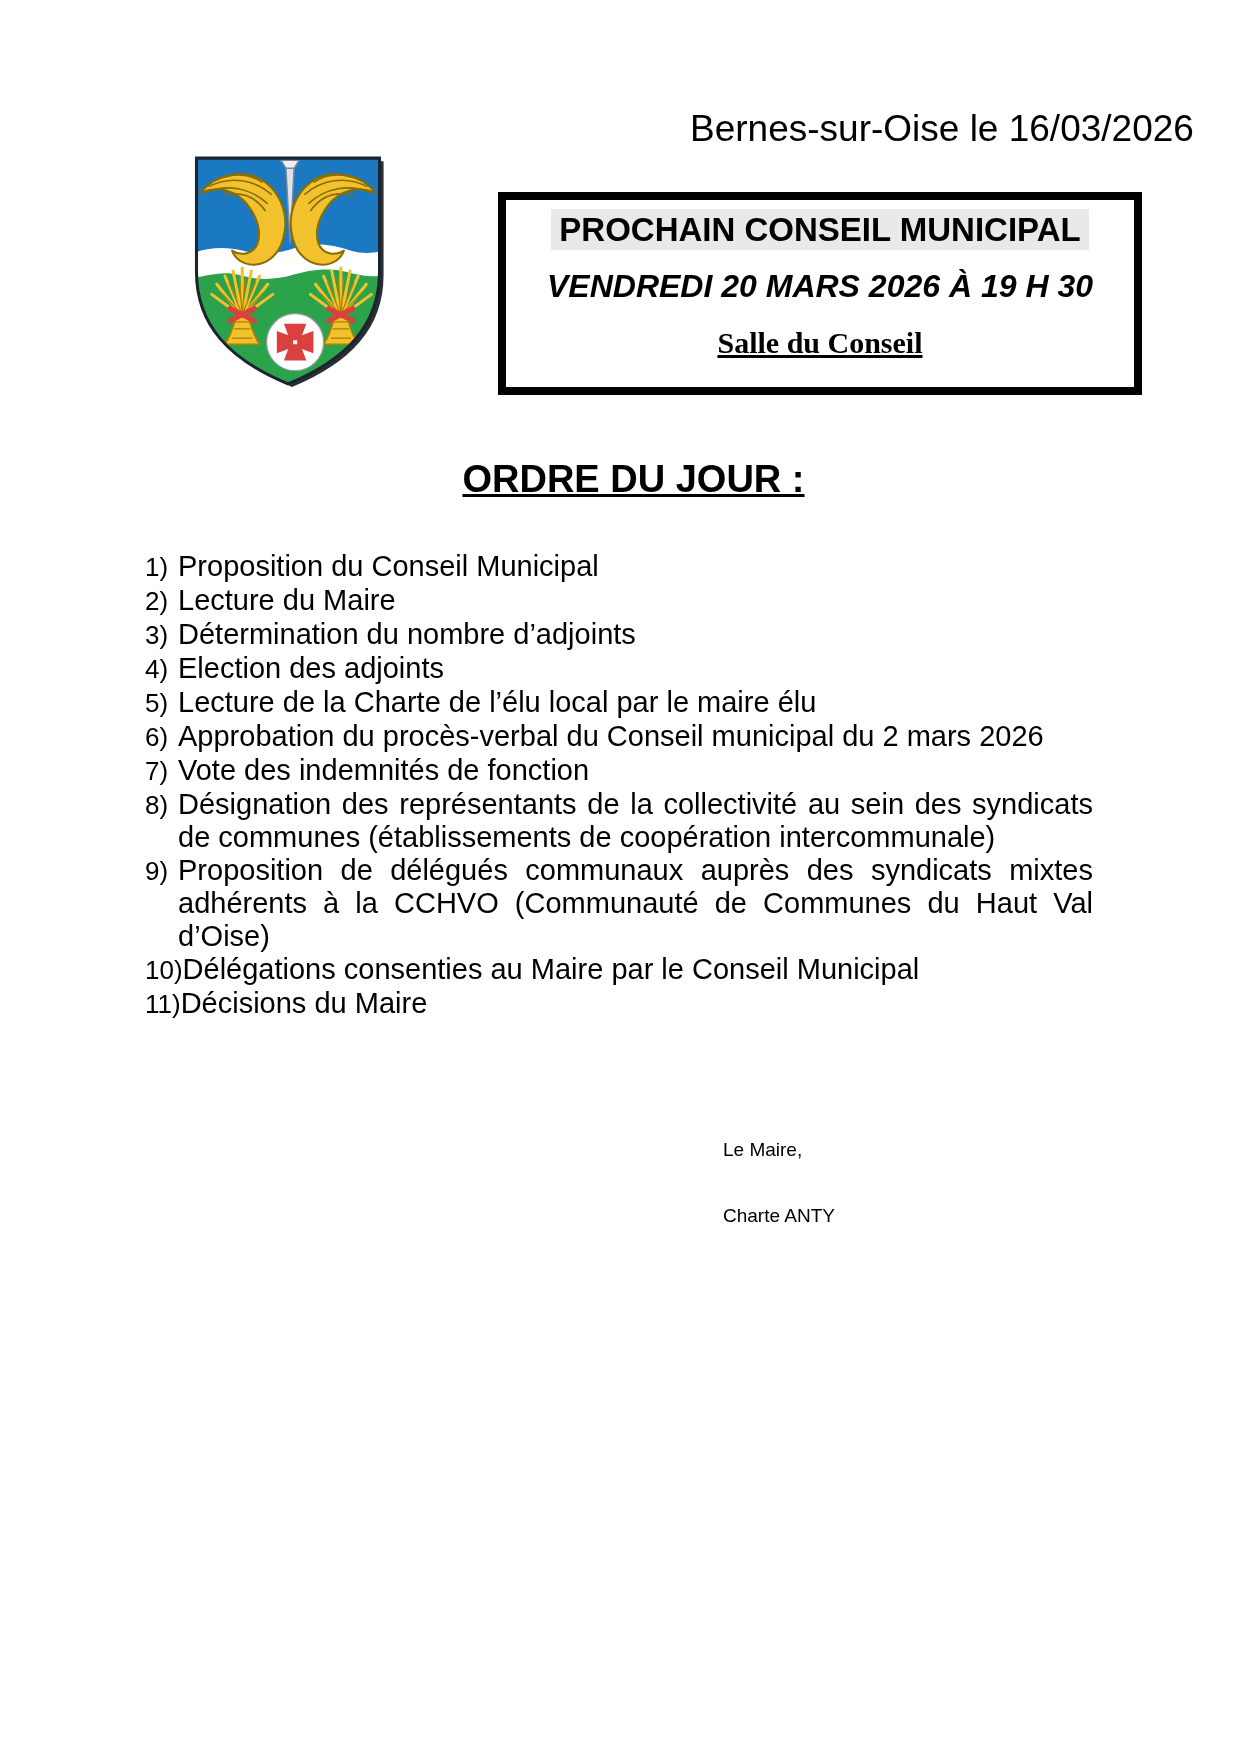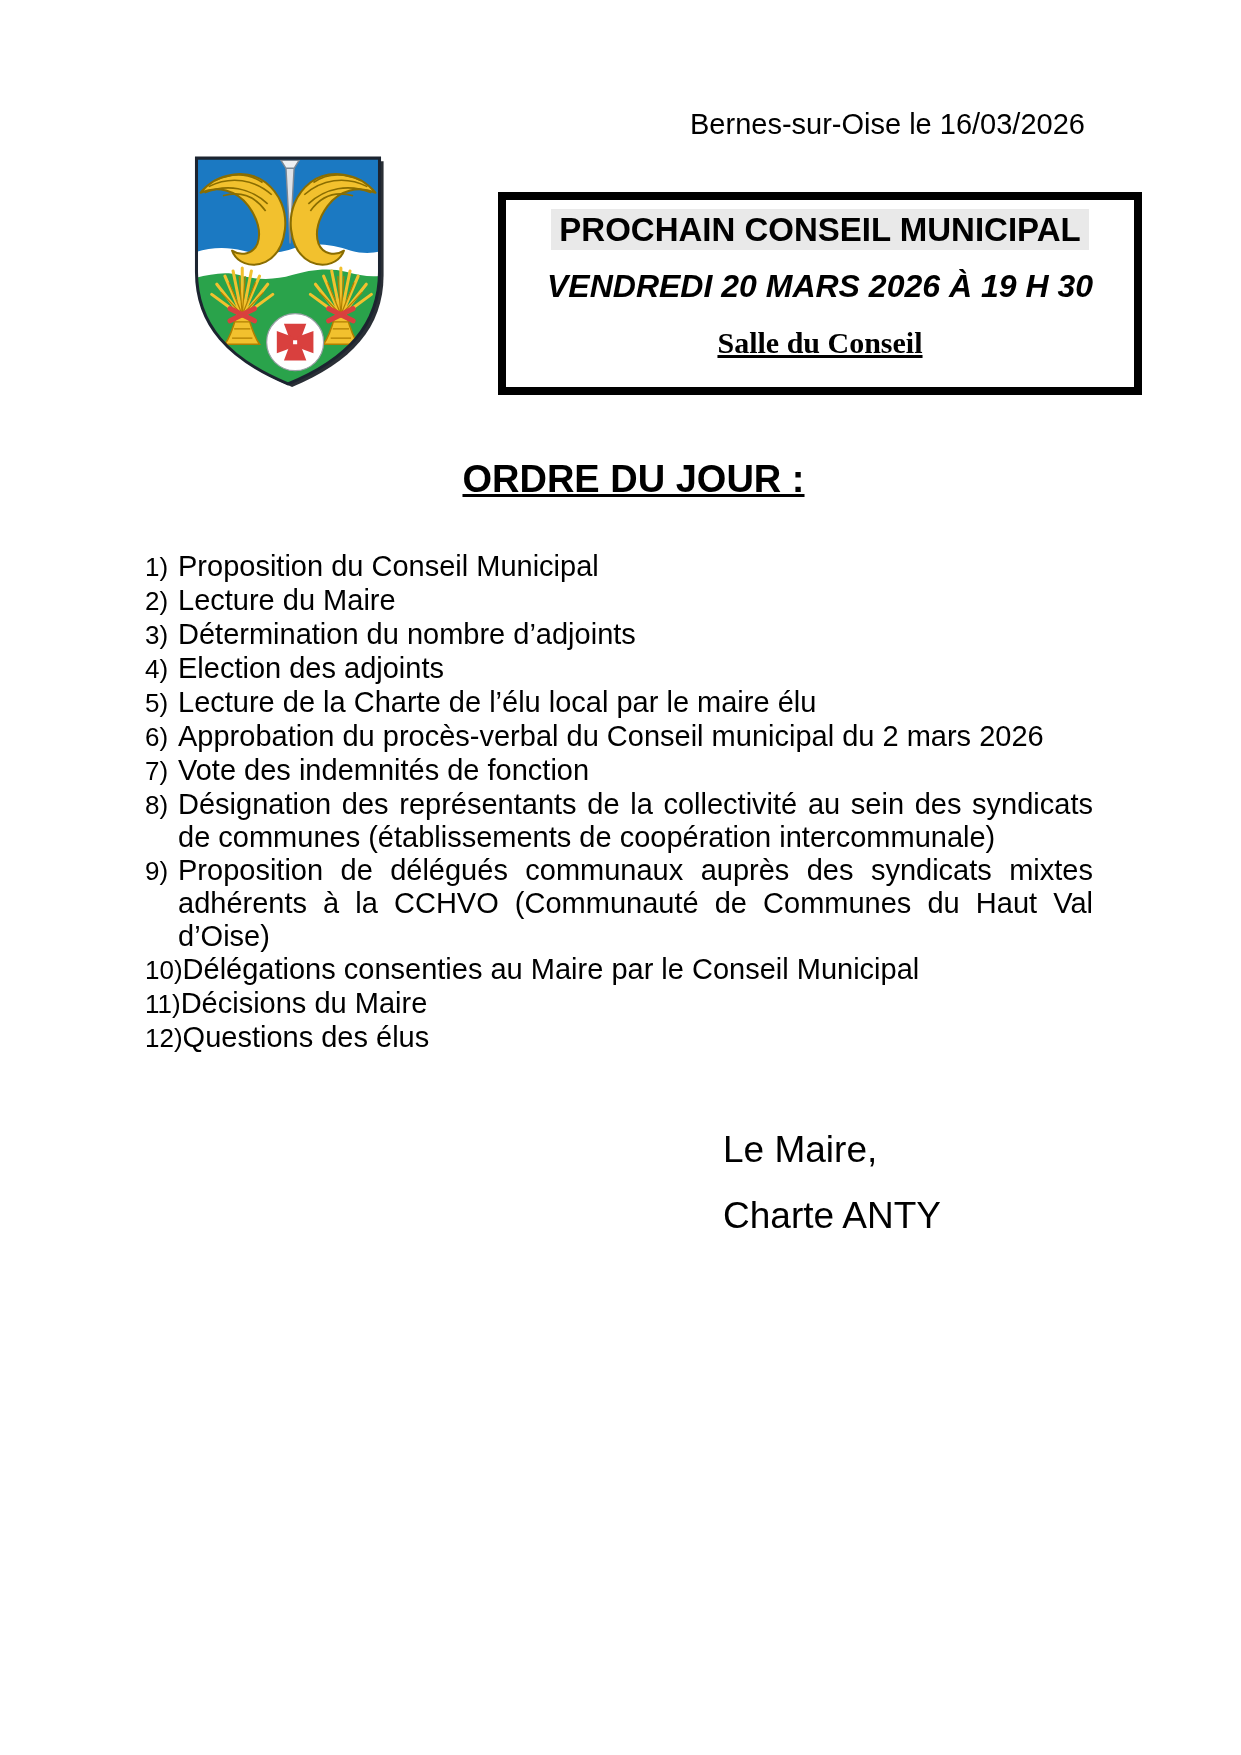--- a/index.html
+++ b/index.html
@@ -1,41 +1,41 @@
 <!DOCTYPE html>
 <html><head>
 <meta charset="utf-8">
 <style>
   html,body { margin:0; padding:0; background:#fff; }
   .page {
     position:relative; width:1241px; height:1755px; background:#ffffff;
     font-family:"Liberation Sans","DejaVu Sans",sans-serif; color:#000;
     overflow:hidden;
   }
-  .date-line { position:absolute; left:690px; top:108px; font-size:29px; white-space:nowrap; }
+  .date-line { position:absolute; left:690px; top:108px; font-size:37px; white-space:nowrap; }
   .coat { position:absolute; left:186px; top:150px; width:204px; height:242px; }
   .notice-box {
     position:absolute; left:498px; top:192px; width:644px; height:203px;
     border:8px solid #000000; box-sizing:border-box; text-align:center;
   }
   .notice-title { margin-top:9px; font-size:33px; font-weight:bold; line-height:42px; }
   .notice-title span { background:#e9e9e9; padding:2px 8px; }
   .notice-datetime { margin-top:17px; font-size:32px; font-weight:bold; font-style:italic; line-height:36px; }
   .notice-place { margin-top:21px; font-size:30px; font-weight:bold; line-height:36px;font-family:Liberation Serif, serif; }
   .notice-place span { text-decoration:underline; }
   .agenda-heading { position:absolute; left:13px; top:458px; width:1241px; text-align:center;
     font-size:38px; font-weight:bold; }
   .agenda-heading span { text-decoration:underline; }
   .agenda-list { position:absolute; left:145px; top:550px; width:948px; }
   .agenda-item { display:flex; align-items:baseline; font-size:29px; line-height:33px; }
   .agenda-item .num { font-size:26px; flex:0 0 auto; white-space:pre; }
   .agenda-item .num.w1 { width:33px; }
   .agenda-item .txt { flex:1 1 auto; }
   .agenda-item .txt.justify { text-align:justify; }
-  .signature { position:absolute; left:723px; top:1135px; font-size:37px; line-height:30px; }
+  .signature { position:absolute; left:723px; top:1135px; font-size:19px; line-height:30px; }
   .sig-name { margin-top:36px; }
 </style>
 </head>
 <body>
 
 <div class="page">
 
   <div class="date-line">Bernes-sur-Oise le 16/03/2026</div>
 
   <svg class="coat" viewBox="0 0 200 238" xmlns="http://www.w3.org/2000/svg">
@@ -141,24 +141,20 @@
       <div class="txt justify">Proposition de délégués communaux auprès des syndicats mixtes adhérents à la CCHVO (Communauté de Communes du Haut Val d’Oise)</div>
     </div>
       <div class="agenda-item" style="">
       <span class="num">10)</span>
       <div class="txt">Délégations consenties au Maire par le Conseil Municipal</div>
     </div>
       <div class="agenda-item" style="">
       <span class="num">11)</span>
       <div class="txt">Décisions du Maire</div>
     </div>
-      <div class="agenda-item" style="">
-      <span class="num">12)</span>
-      <div class="txt">Questions des élus</div>
-    </div>
     </div>
 
   <div class="signature">
     <div class="sig-role">Le Maire,</div>
     <div class="sig-name">Charte ANTY</div>
   </div>
 
 </div>
 
 </body></html>

